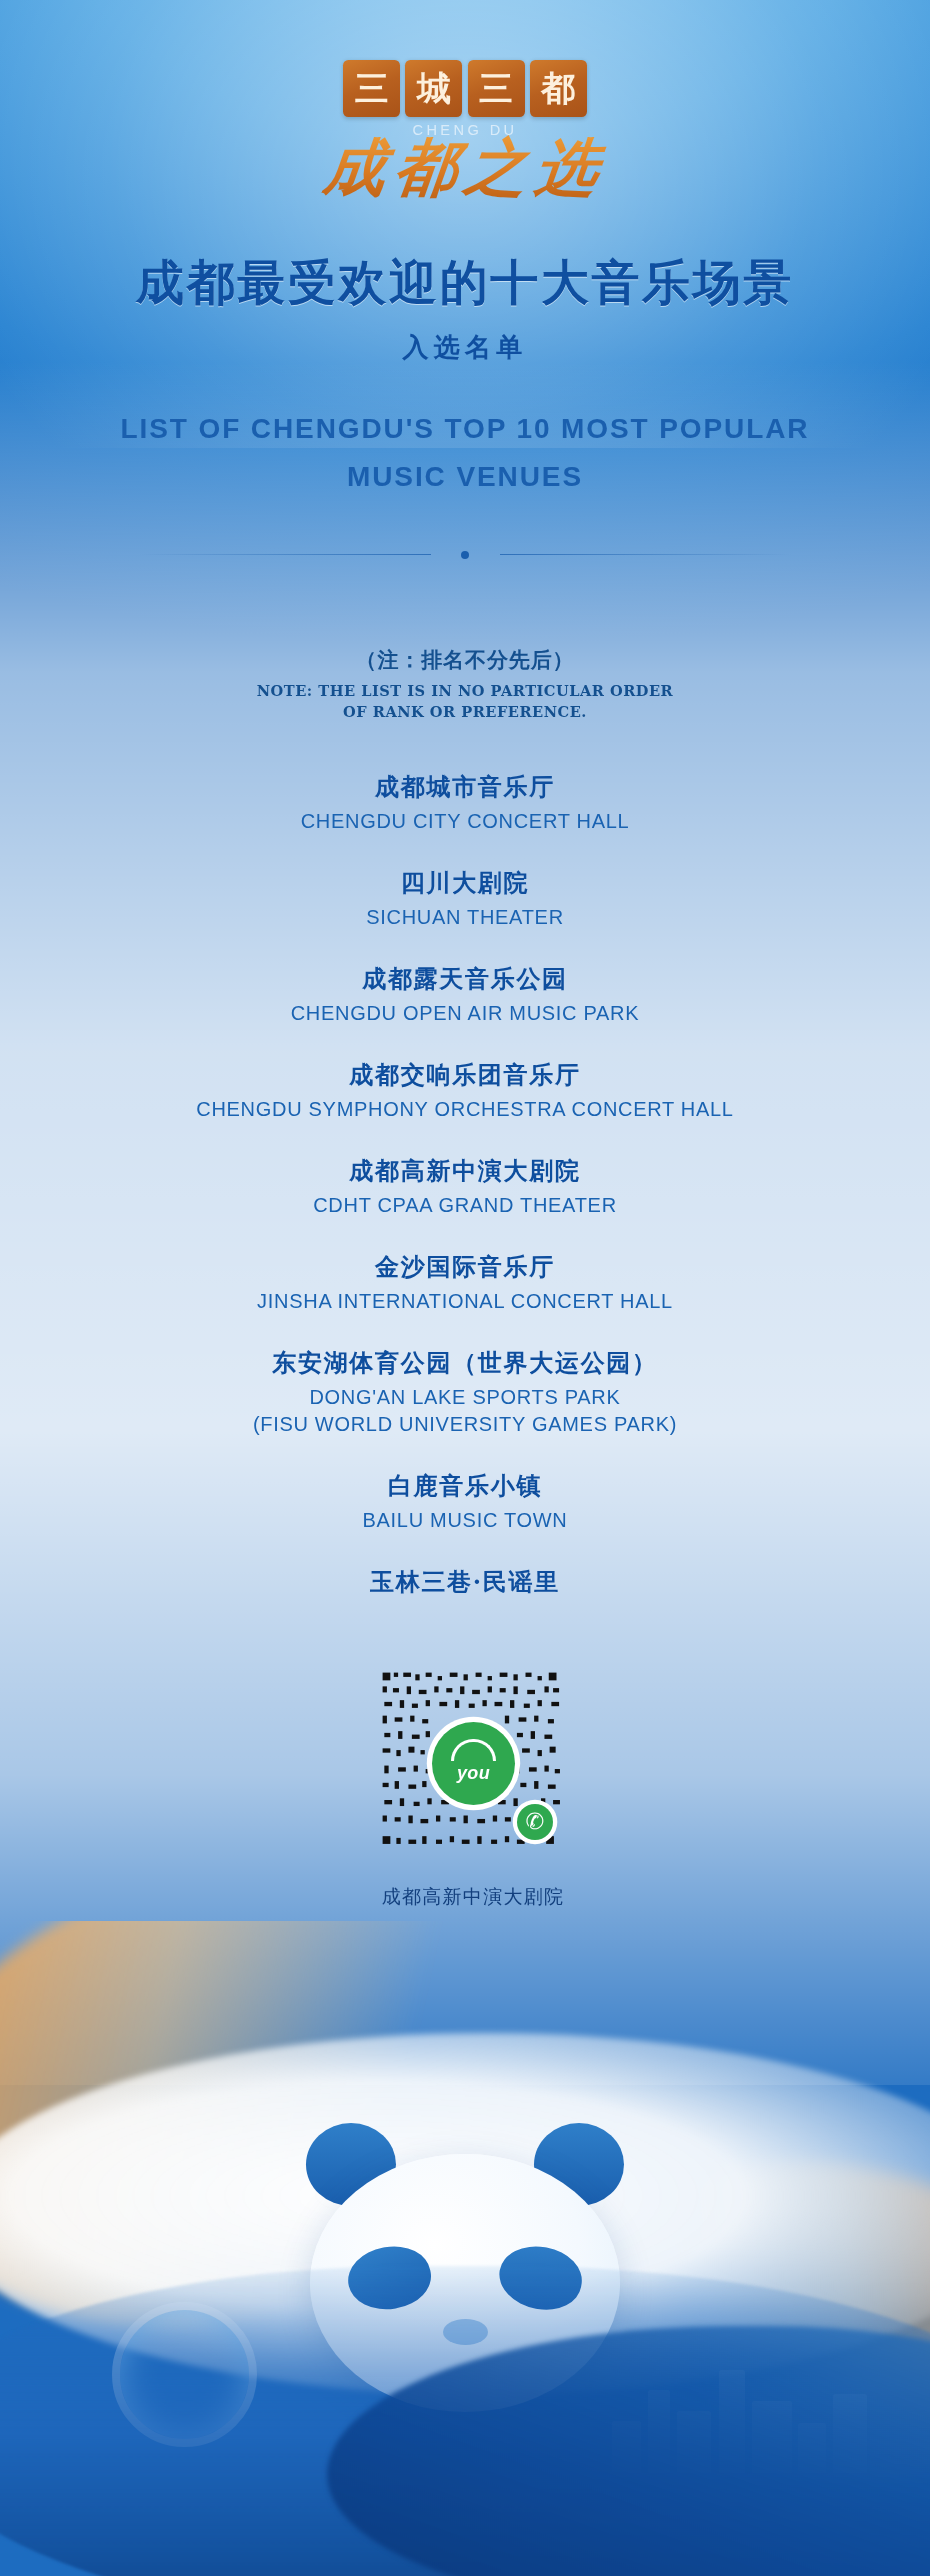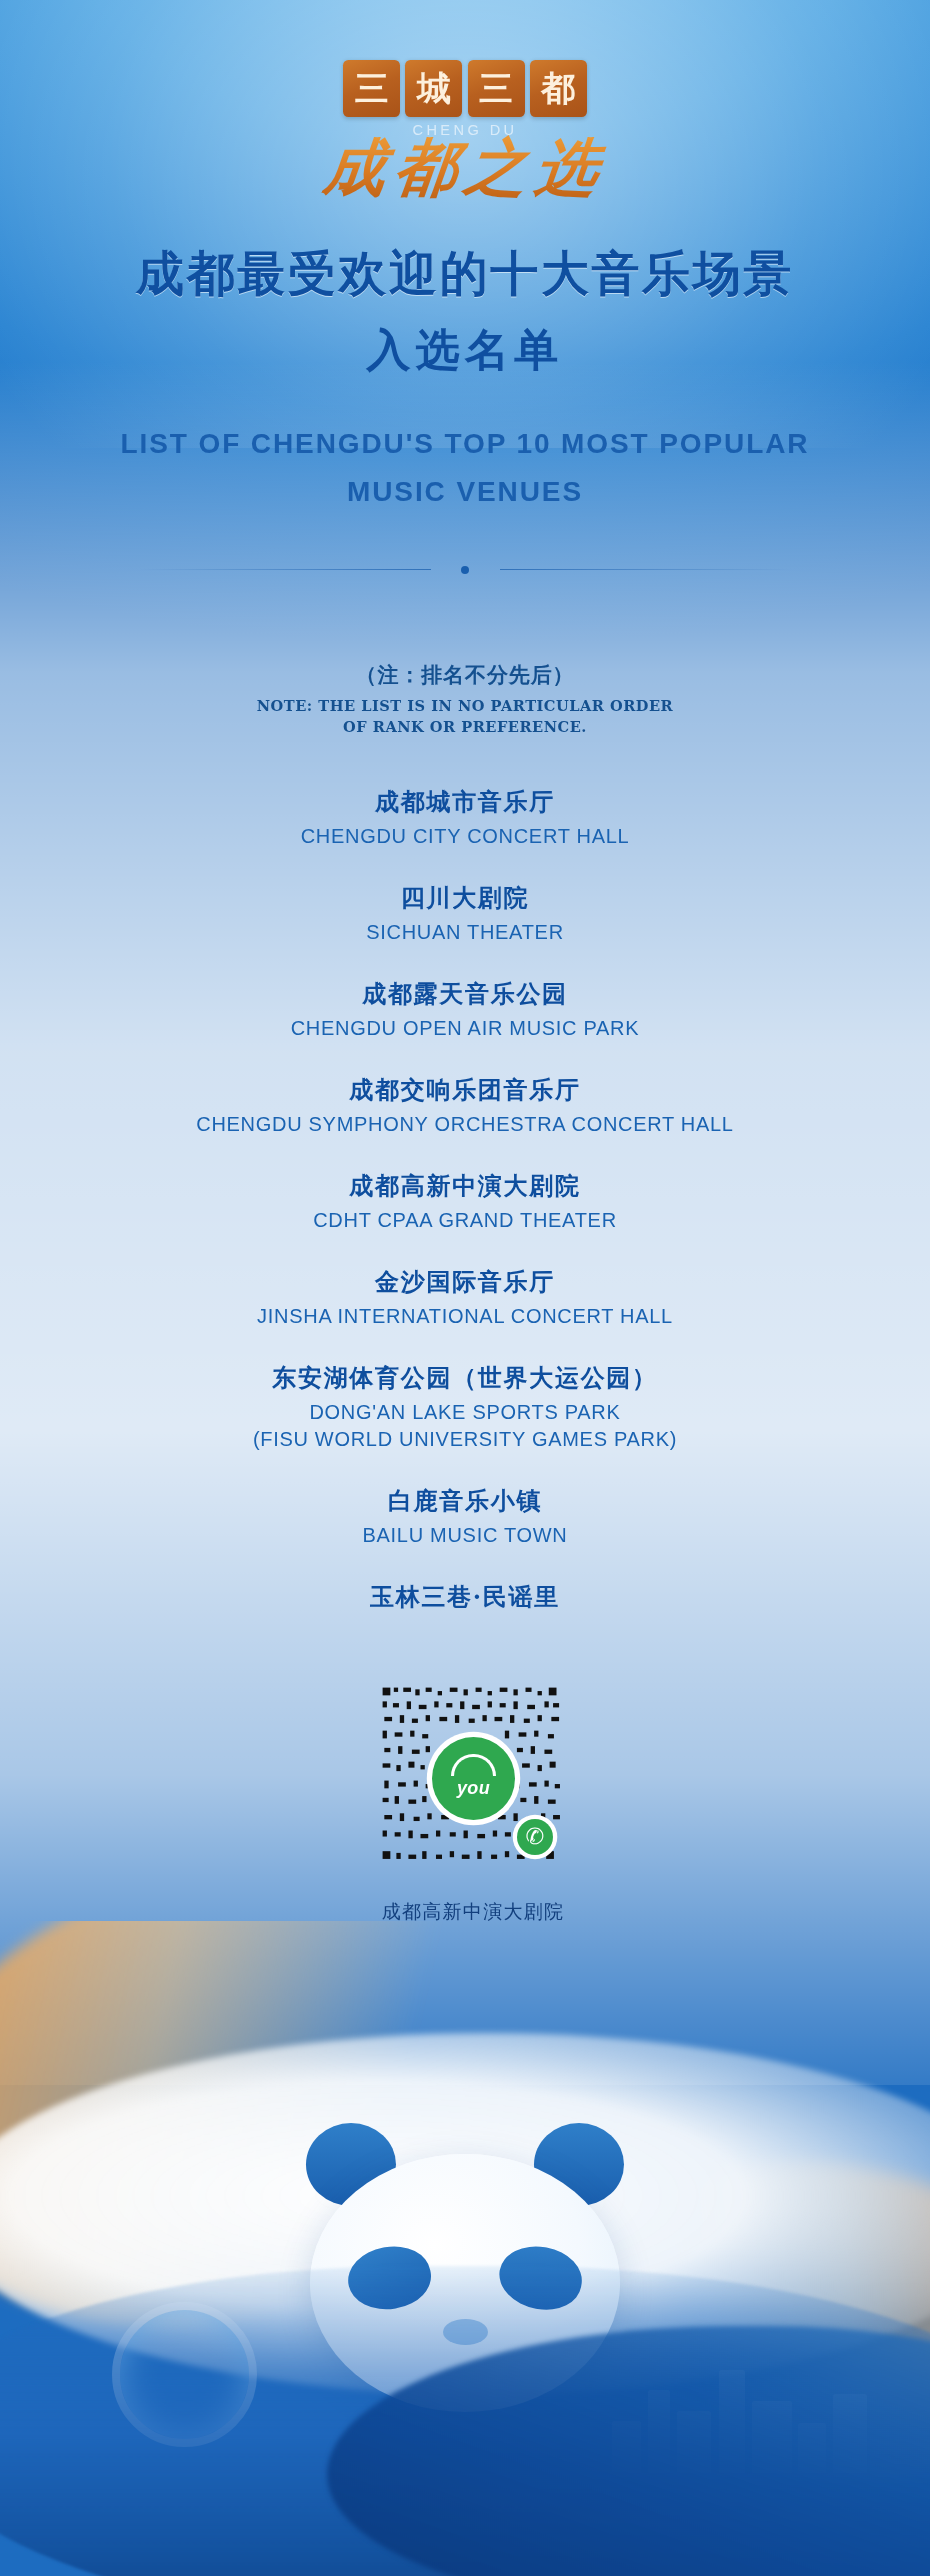--- a/index.html
+++ b/index.html
@@ -88,32 +88,32 @@
     transform: translateX(-50%);
     top: -3.4px;
     font-size: 14.6px;
     letter-spacing: 3.4px;
     color: #e4f1fb;
     opacity: 0.85;
   }
 
   
   .headline {
-    margin-top: 21px;
+    margin-top: 30px;
     font-family: "DejaVu Serif", serif;
     font-size: 48px;
     font-weight: bold;
     letter-spacing: 2.6px;
     color: #0f4fa0;
     text-shadow: 0 0.9px 0 rgba(255,255,255,0.55);
   }
   .subhead {
     margin-top: 15.5px;
     font-family: "DejaVu Serif", serif;
-    font-size: 44px;
+    font-size: 26px;
     font-weight: bold;
     letter-spacing: 5.2px;
     color: #0f4fa0;
   }
   .en-title {
     margin-top: 40px;
     font-size: 28px;
     letter-spacing: 1.9px;
     color: #1a5fae;
     line-height: 1.7;

